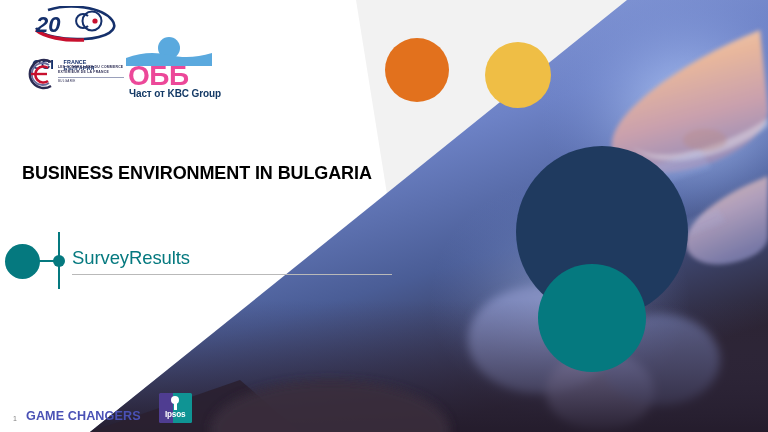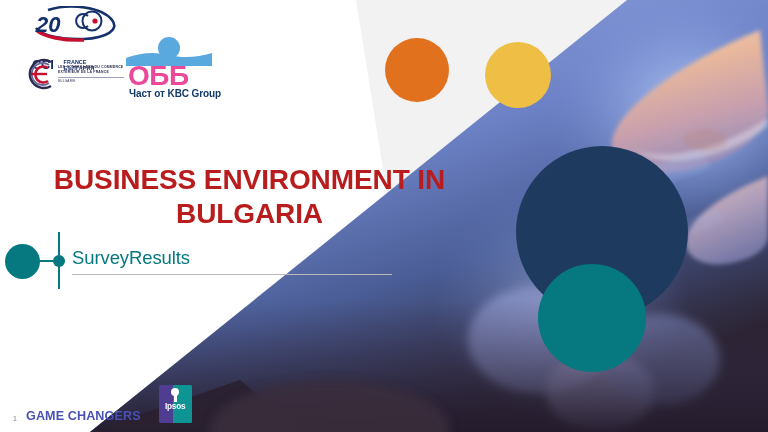--- a/index.html
+++ b/index.html
@@ -137,24 +137,23 @@
     letter-spacing: -0.1px;
     white-space: nowrap;
   }
 
   
   .title {
     position: absolute;
     left: 22px;
     top: 163px;
     width: 455px;
-    text-align: center;
-    font-size: 28px;
-    font-weight: bold;
-    color: #b91c1c;
+    font-size: 18px;
+    font-weight: bold;
+    color: #000000;
     line-height: 1.22;
     letter-spacing: -0.1px;
   }
 
   
   .sub-wrap {
     position: absolute;
     left: 0;
     top: 232px;
     width: 420px;
@@ -224,21 +223,21 @@
   }
   .gc-text {
     font-size: 12.6px;
     font-weight: bold;
     color: #4a51b5;
     letter-spacing: 0.1px;
   }
   .ipsos-logo {
     position: relative;
     width: 33px;
-    height: 38px;
+    height: 30px;
     border-radius: 1.5px;
     overflow: hidden;
     background: linear-gradient(90deg, #4f3d91 0%, #4f3d91 42%, #0f9494 42%, #0f9494 100%);
   }
   .ipsos-ball {
     position: absolute;
     left: 12.5px;
     top: 3px;
     width: 8px;
     height: 8px;

